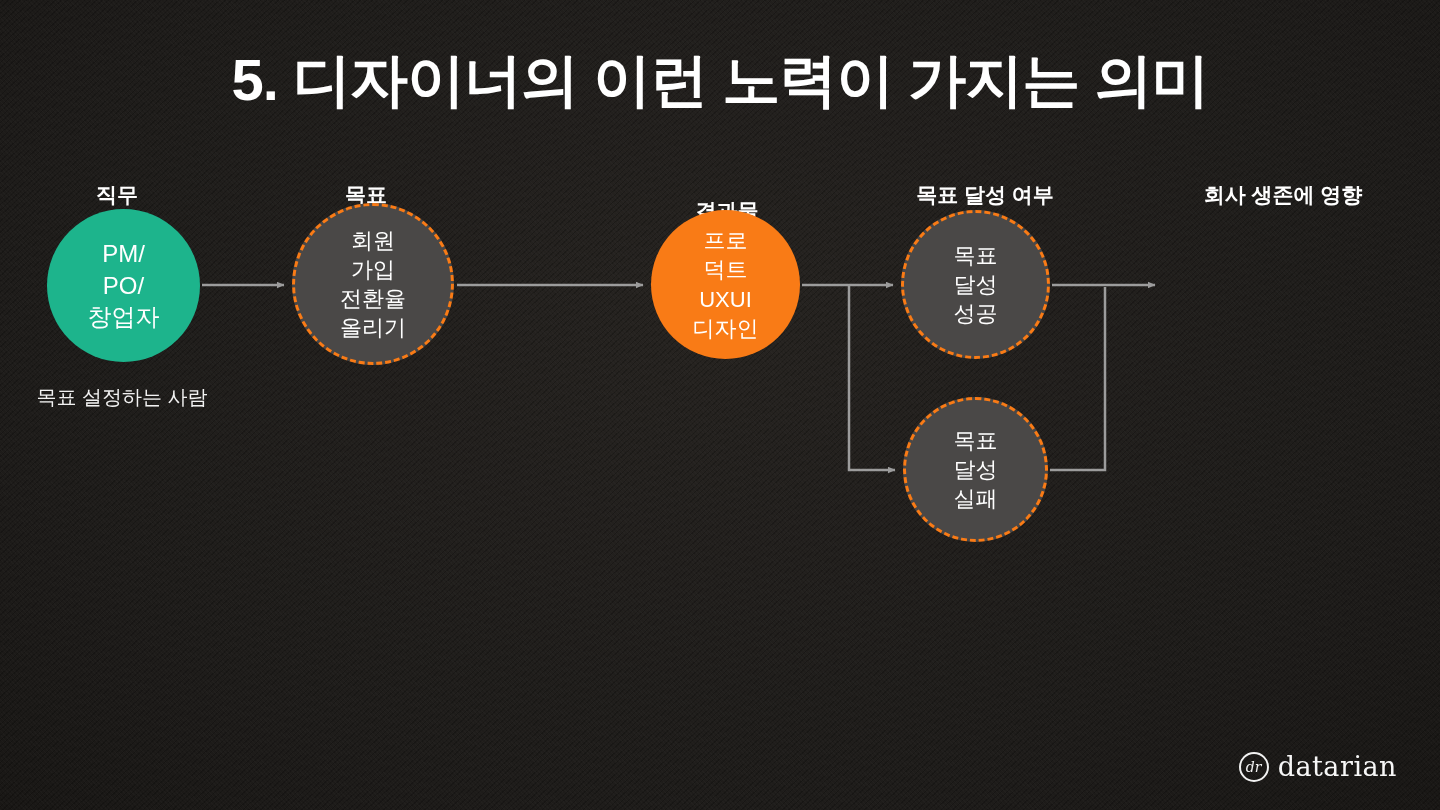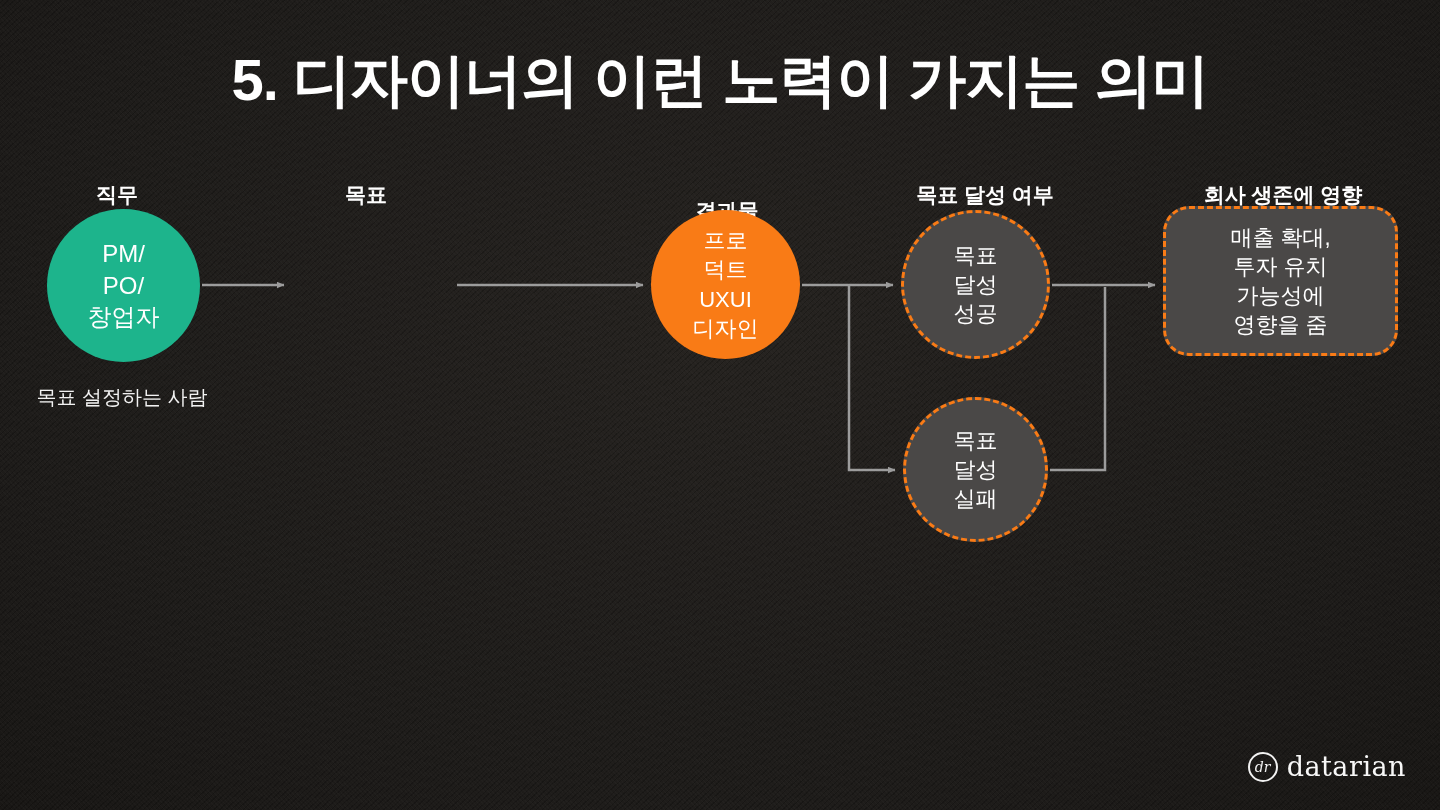--- a/index.html
+++ b/index.html
@@ -93,21 +93,21 @@
   .caption-job { left: 122px; top: 384px; font-size: 20px; width: 240px; }
   .caption-goal { left: 374px; top: 369px; font-size: 19px; width: 240px; }
   .connectors {
     position: absolute;
     left: 0; top: 0;
     width: 1440px; height: 810px;
     pointer-events: none;
   }
   .footer-logo {
     position: absolute;
-    right: 34px;
+    right: 43px;
     bottom: 28px;
     display: flex;
     align-items: center;
     gap: 9px;
   }
   .logo-monogram {
     width: 30px; height: 30px;
     border: 2.5px solid #f2f2f2;
     border-radius: 50%;
     display: flex;
@@ -151,34 +151,34 @@
       <line x1="802" y1="285" x2="893" y2="285" marker-end="url(#arrowhead)"></line>
       <polyline points="849,285 849,470 895,470" marker-end="url(#arrowhead)"></polyline>
       <line x1="1052" y1="285" x2="1155" y2="285" marker-end="url(#arrowhead)"></line>
       <polyline points="1050,470 1105,470 1105,287"></polyline>
     </g>
   </svg>
 
   <div class="node circle node-job">PM/
 PO/
 창업자</div>
+  <div class="node circle node-goal">회원
+가입
+전환율
+올리기</div>
   <div class="node circle node-output">프로
 덕트
 UXUI
 디자인</div>
   <div class="node circle node-success">목표
 달성
 성공</div>
   <div class="node circle node-failure">목표
 달성
 실패</div>
-  <div class="node node-impact">매출 확대,
-투자 유치
-가능성에
-영향을 줌</div>
 
   <div class="caption caption-job">목표 설정하는 사람</div>
 
   <div class="footer-logo">
     <span class="logo-monogram">dr</span>
     <span class="logo-text">datarian</span>
   </div>
 
 </div>
 

